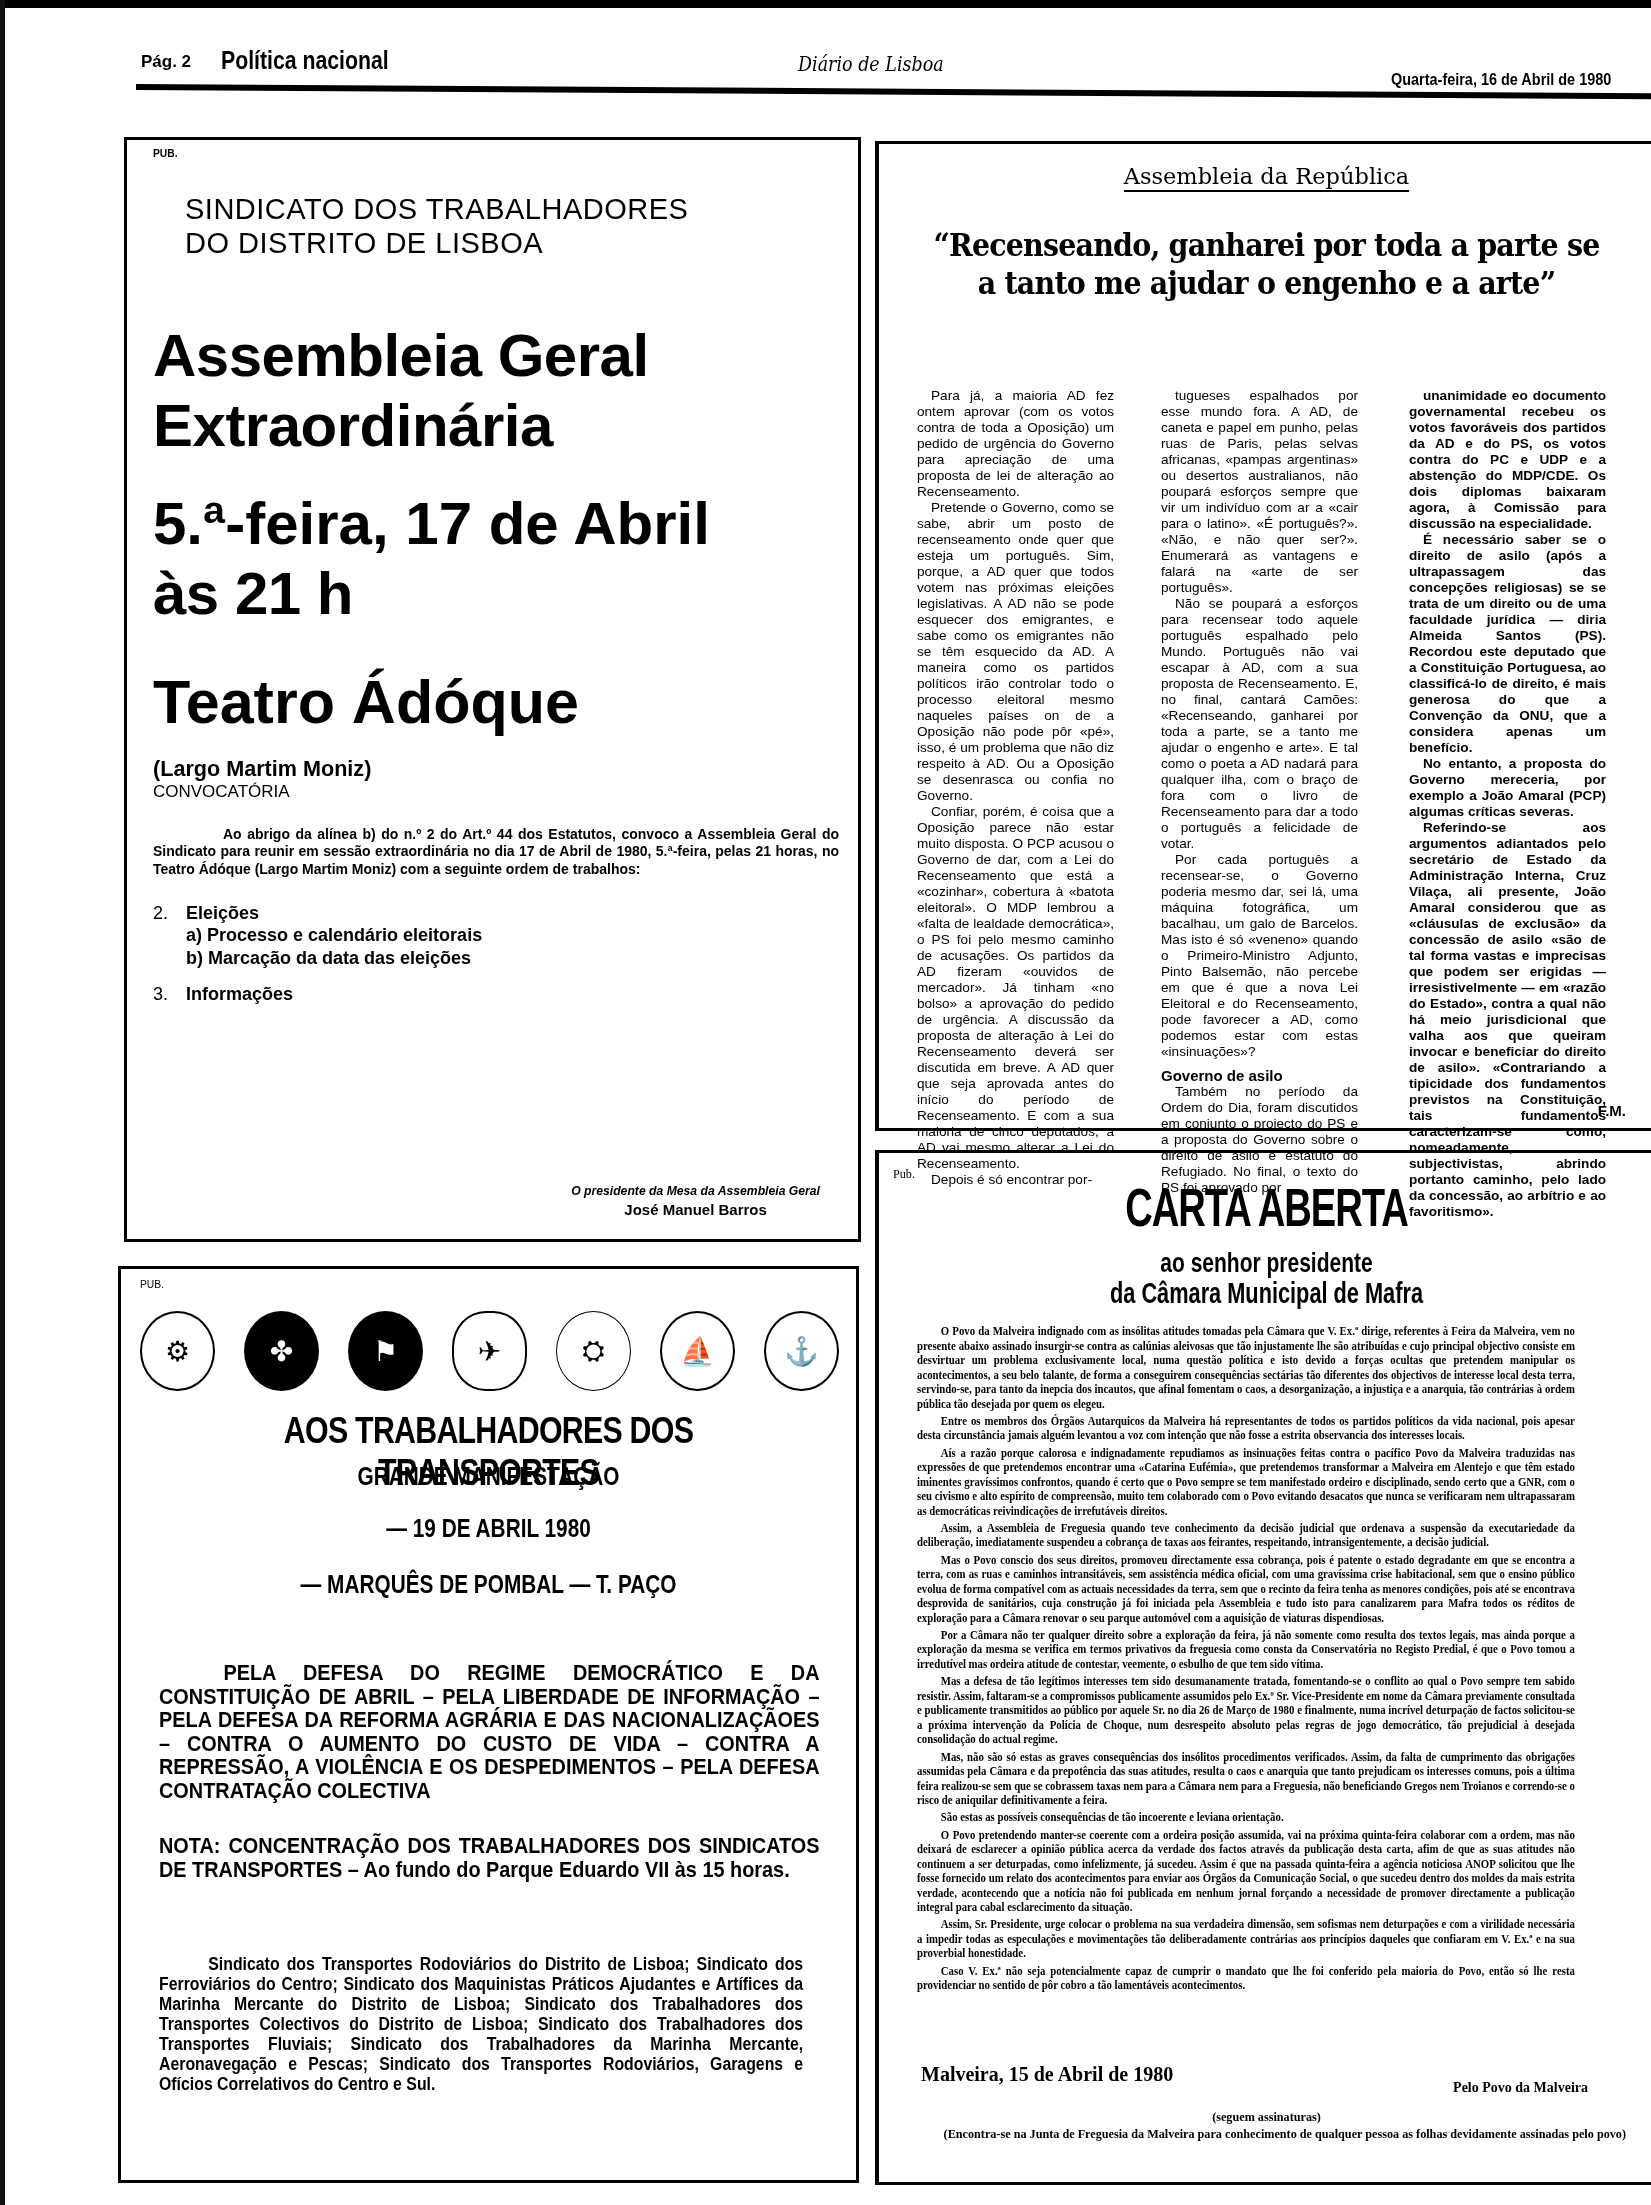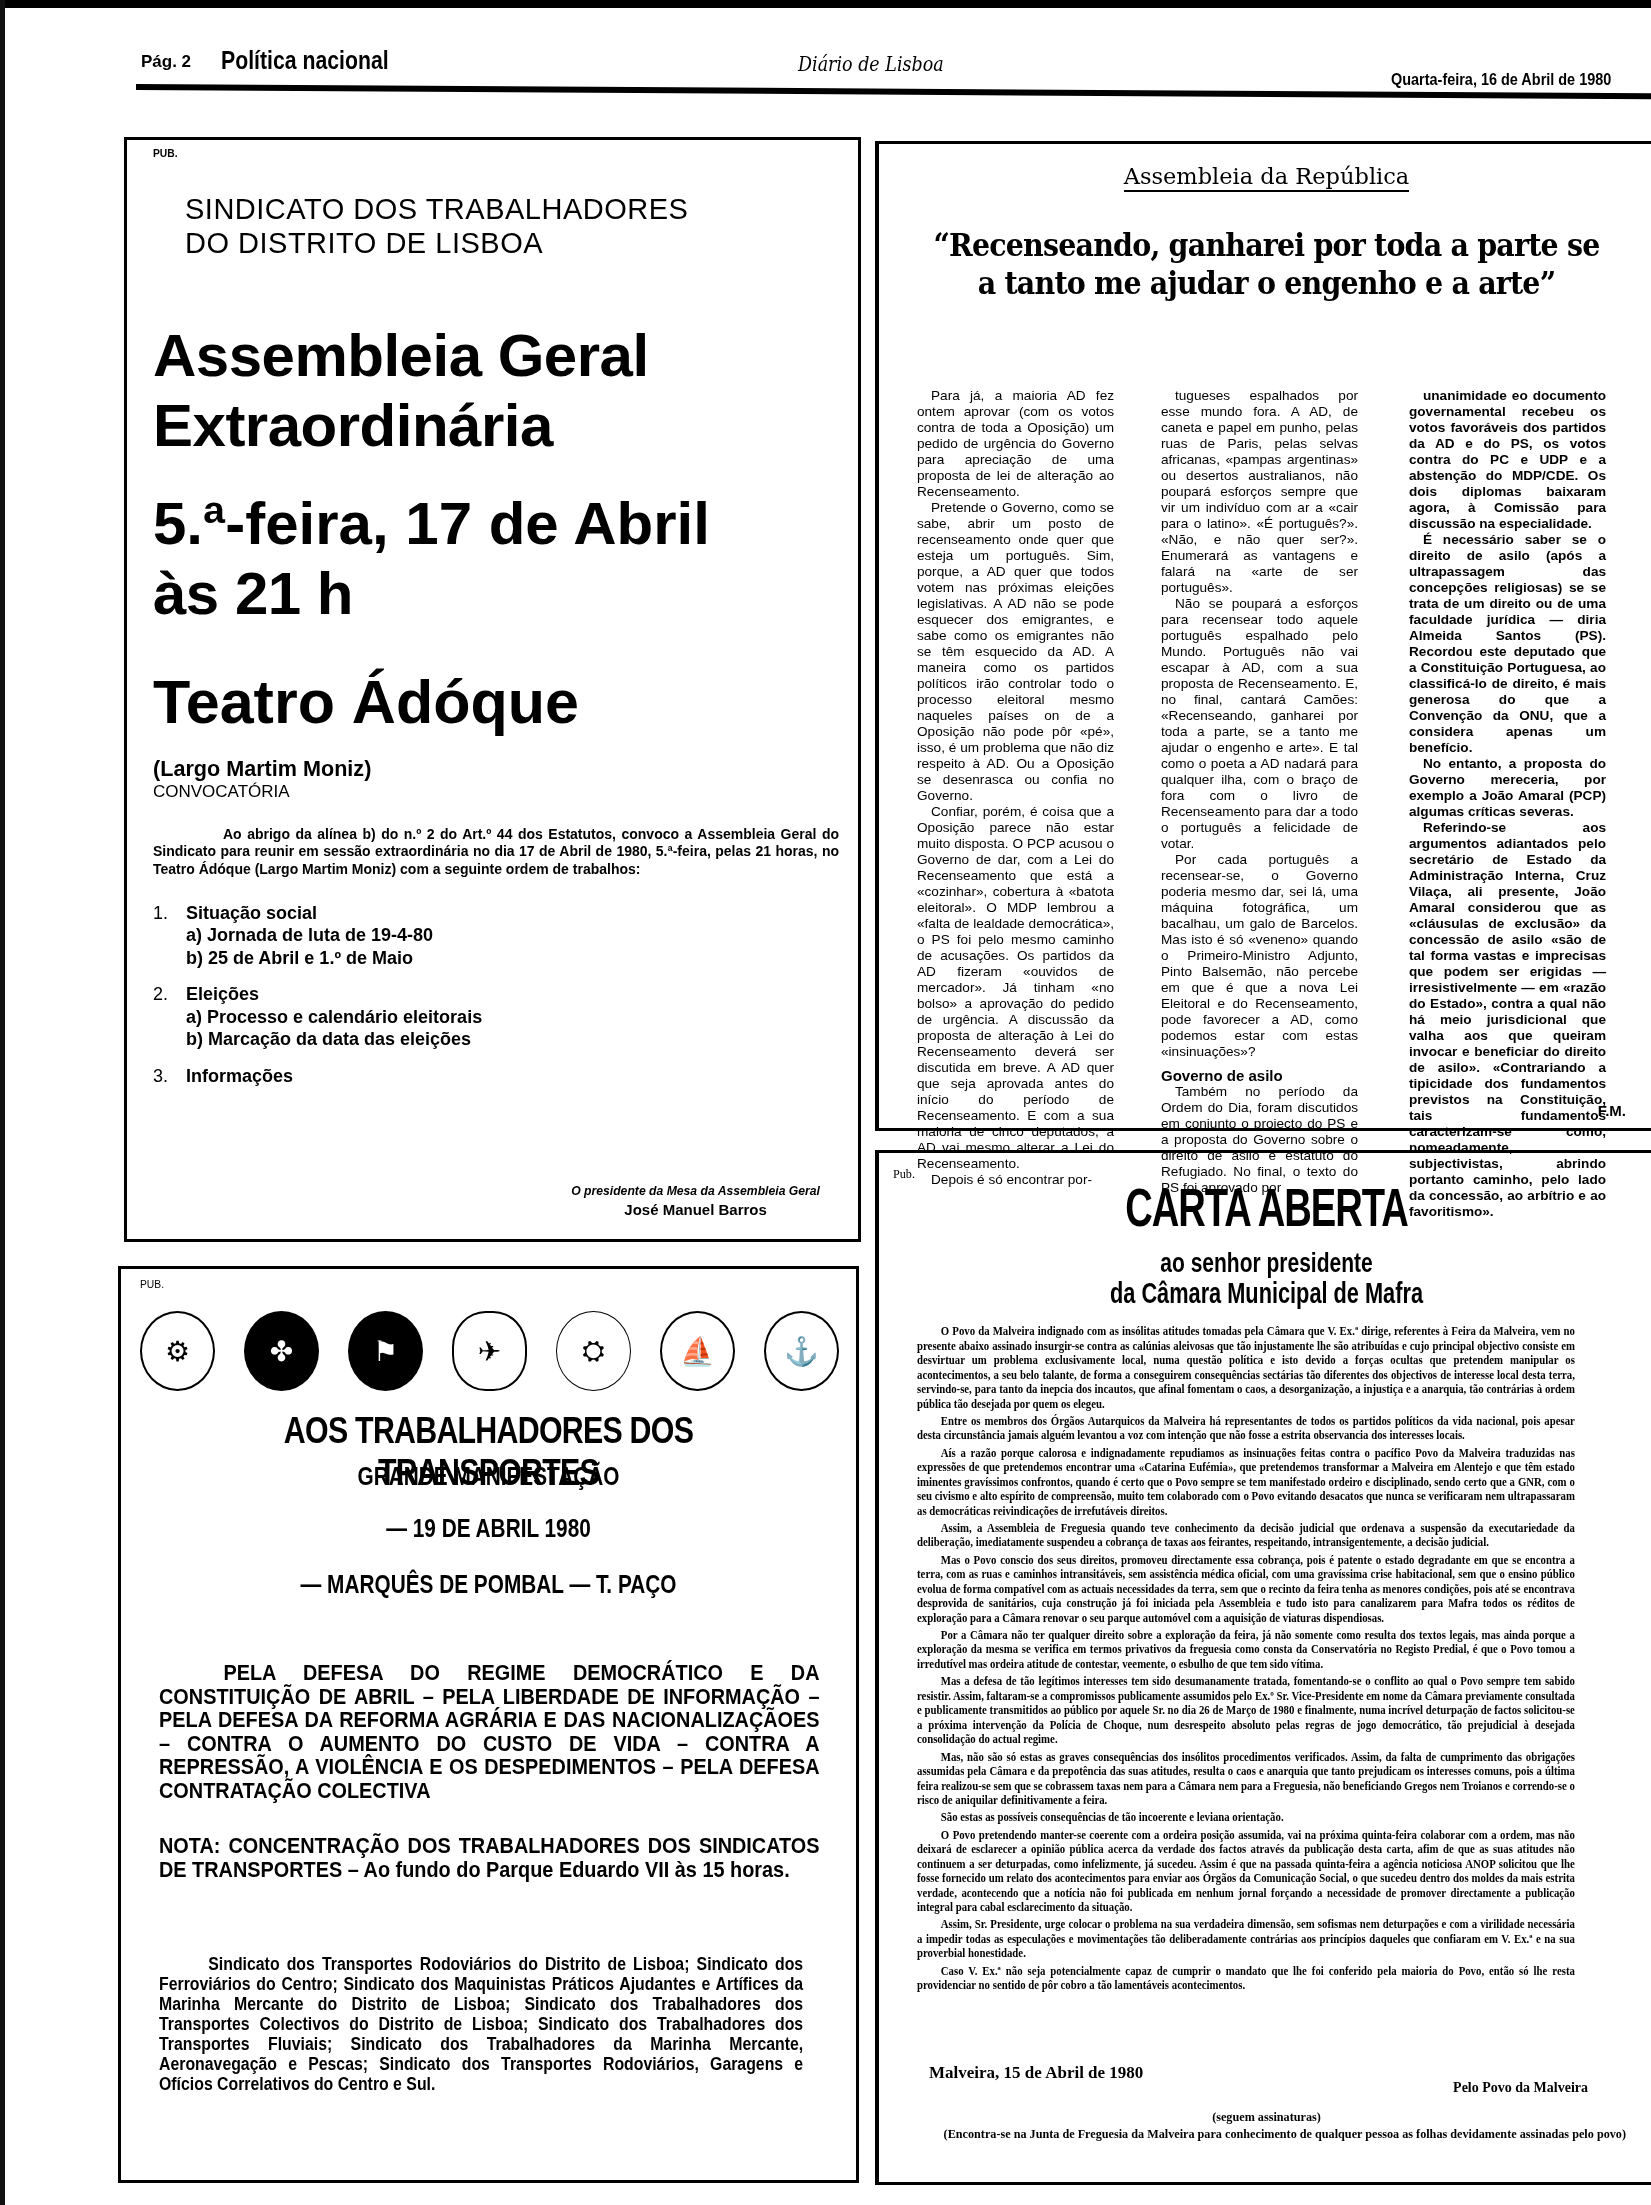--- a/index.html
+++ b/index.html
@@ -62,21 +62,21 @@
   .ad2-unions .ind{display:inline-block;width:56px;}
 
   
   #ad3{left:875px;top:1150px;width:779px;height:1035px;border-width:3.8px 0 3.8px 4.7px;}
   .c-pub{position:absolute;left:14px;top:14px;font-size:12.2px;font-family:"Liberation Serif",serif;}
   .c-title{position:absolute;left:0;right:0;top:23.5px;text-align:center;font-size:53px;font-weight:900;transform:scaleX(0.72);letter-spacing:-1.4px;}
   .c-sub1{position:absolute;left:0;right:0;top:94px;text-align:center;font-size:28px;font-weight:900;transform:scaleX(0.75);}
   .c-sub2{position:absolute;left:0;right:0;top:124px;text-align:center;font-size:29px;font-weight:900;transform:scaleX(0.75);}
   .c-body{position:absolute;left:38px;top:171px;width:774px;font-family:"Liberation Serif",serif;font-size:12.7px;line-height:14.5px;font-weight:bold;text-align:justify;transform:scaleX(0.85);transform-origin:left;}
   .c-body p{margin:0 0 2.8px 0;text-indent:28px;}
-  .c-date{position:absolute;left:50px;top:910px;font-family:"Liberation Serif",serif;font-size:17px;font-weight:bold;}
+  .c-date{position:absolute;left:42px;top:910px;font-family:"Liberation Serif",serif;font-size:20px;font-weight:bold;}
   .c-by{position:absolute;right:66px;top:927px;font-family:"Liberation Serif",serif;font-size:14px;font-weight:bold;}
   .c-seg{position:absolute;left:0;right:0;top:957px;text-align:center;font-family:"Liberation Serif",serif;font-size:12.2px;font-weight:bold;}
   .c-note{position:absolute;left:28px;right:28px;top:974px;font-family:"Liberation Serif",serif;font-size:12.2px;font-weight:bold;text-align:justify;text-align-last:right;}
 </style>
 </head>
 <body>
 
 <div class="abs topbar"></div>
 <div class="abs leftedge"></div>
 
@@ -97,25 +97,20 @@
     </div>
     <div class="ad1-big t1">Assembleia Geral</div>
     <div class="ad1-big">Extraordinária</div>
     <div class="ad1-date">5.ª-feira, 17 de Abril</div>
     <div class="ad1-big">às 21 h</div>
     <div class="ad1-teatro">Teatro Ádóque</div>
     <div class="ad1-largo">(Largo Martim Moniz)</div>
     <div class="ad1-conv">CONVOCATÓRIA</div>
     <div class="ad1-body"><span class="ind"></span><span>Ao abrigo da alínea b) do n.º 2 do Art.º 44 dos Estatutos, convoco a Assembleia Geral do Sindicato para reunir em sessão extraordinária no dia 17 de Abril de 1980, 5.ª-feira, pelas 21 horas, no Teatro Ádóque (Largo Martim Moniz) com a seguinte ordem de trabalhos:</span></div>
     <div class="ad1-list">
-      <div class="item">
-        <div><span class="num">1.</span><span>Situação social</span></div>
-        <div class="sub">a) Jornada de luta de 19-4-80</div>
-        <div class="sub">b) 25 de Abril e 1.º de Maio</div>
-      </div>
       <div class="item">
         <div><span class="num">2.</span><span>Eleições</span></div>
         <div class="sub">a) Processo e calendário eleitorais</div>
         <div class="sub">b) Marcação da data das eleições</div>
       </div>
       <div class="item">
         <div><span class="num">3.</span><span>Informações</span></div>
       </div>
     </div>
   </div>

